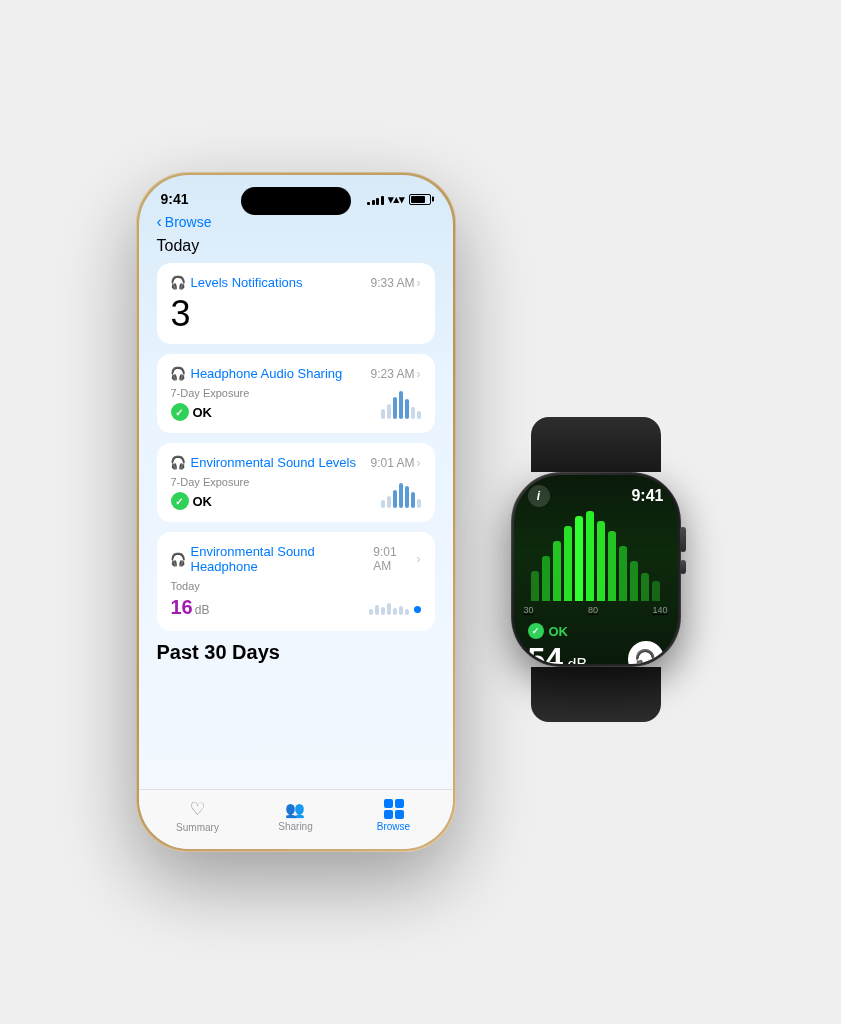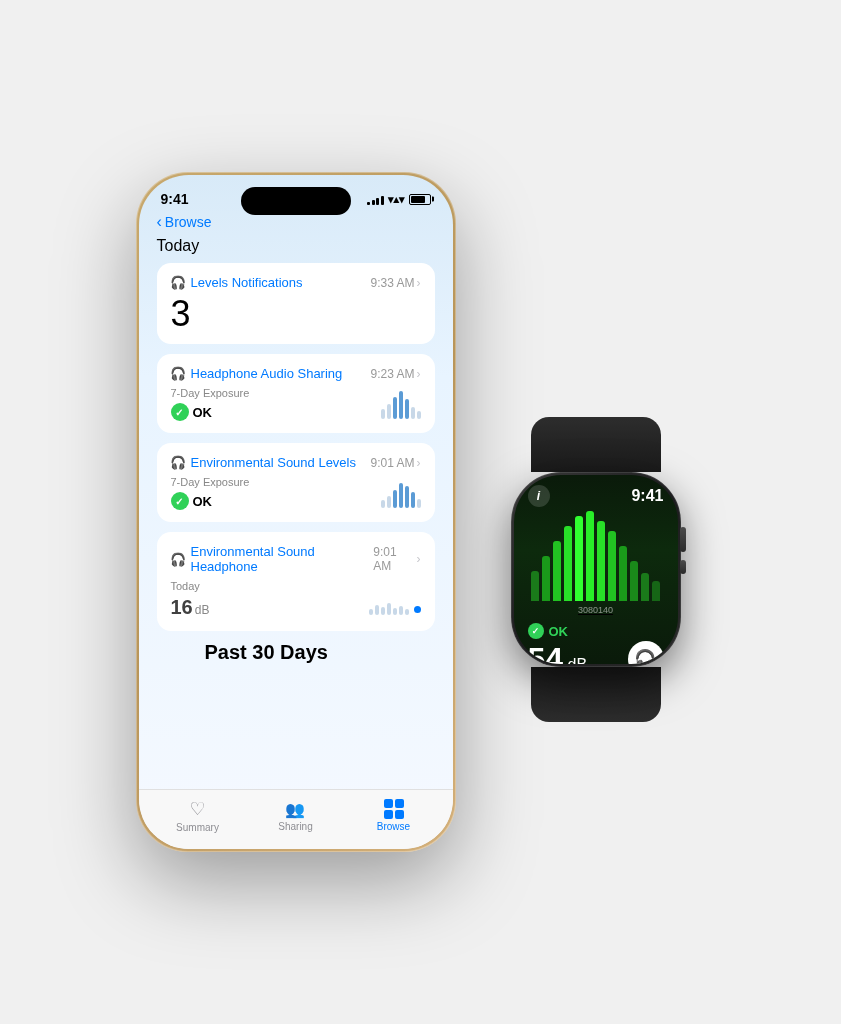--- a/index.html
+++ b/index.html
@@ -260,21 +260,21 @@
 
     .card-right {
       display: flex;
       align-items: flex-end;
       gap: 2px;
     }
 
     .latest-value {
       font-size: 20px;
       font-weight: 600;
-      color: #404040;
+      color: #a21caf;
     }
 
     .latest-unit {
       font-size: 12px;
       color: #888;
       margin-bottom: 2px;
     }
 
     .blue-dot {
       width: 7px;
@@ -283,21 +283,20 @@
       border-radius: 50%;
       margin-left: 3px;
       margin-bottom: 2px;
     }
 
     .past-section-title {
       font-size: 20px;
       font-weight: 700;
       color: #000;
       margin-top: 4px;
-      margin-left: 48px;
     }
 
     
     .tab-bar {
       position: absolute;
       bottom: 0;
       left: 0;
       right: 0;
       height: 60px;
       background: rgba(248,248,248,0.95);
@@ -446,21 +445,21 @@
       gap: 3px;
       padding: 0 10px 4px;
     }
 
     .watch-bar {
       border-radius: 3px 3px 0 0;
     }
 
     .watch-axis {
       display: flex;
-      justify-content: center;
+      justify-content: space-between;
       padding: 0 10px 4px;
       text-decoration: underline;
     }
 
     .watch-axis-label {
       font-size: 9px;
       color: rgba(255,255,255,0.5);
     }
 
     .watch-status {

